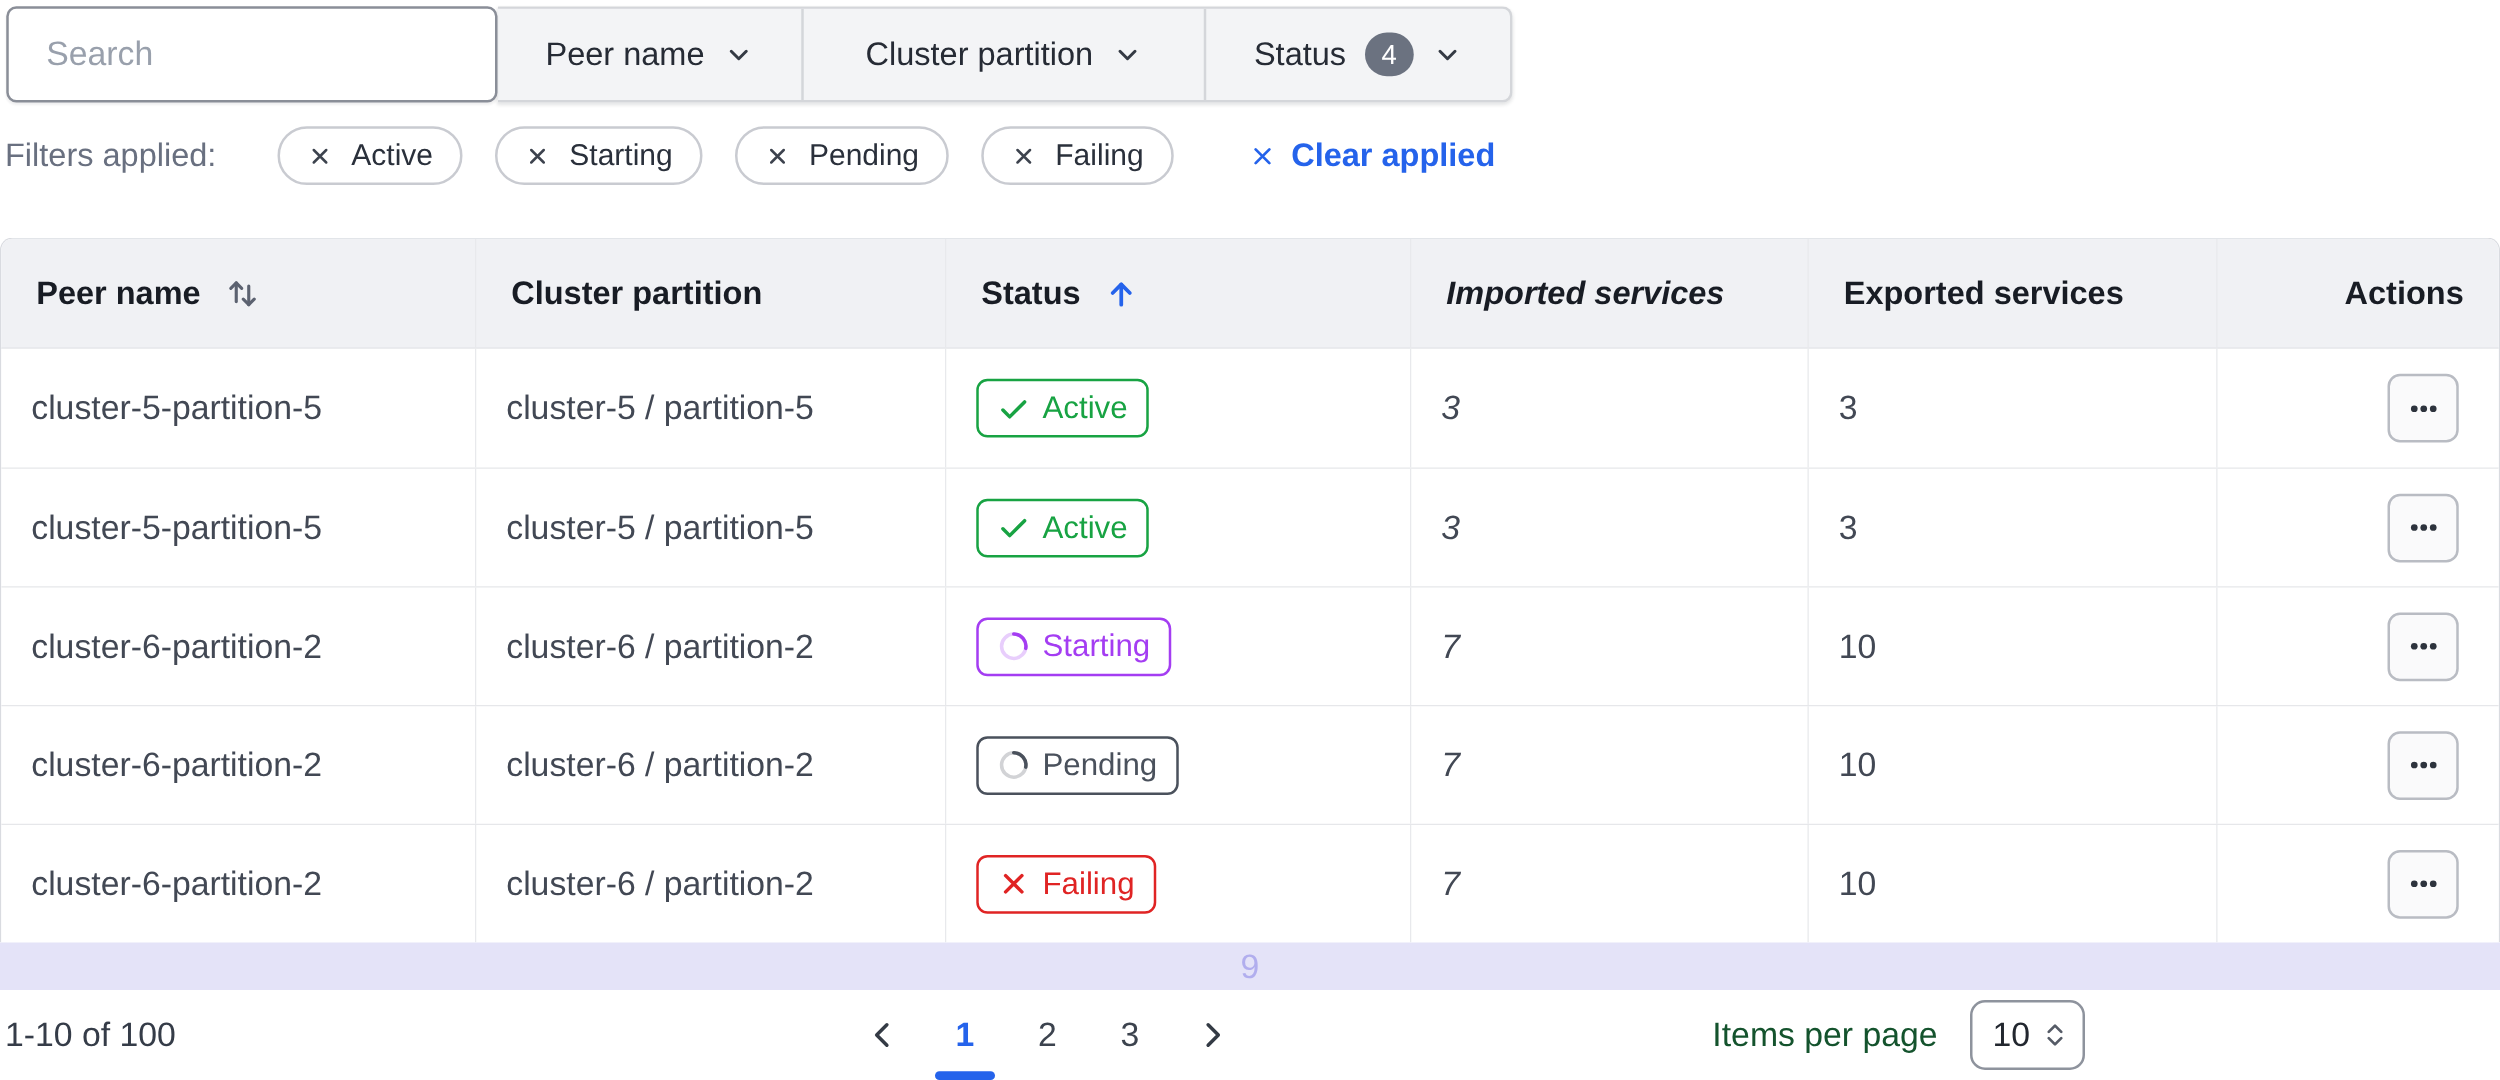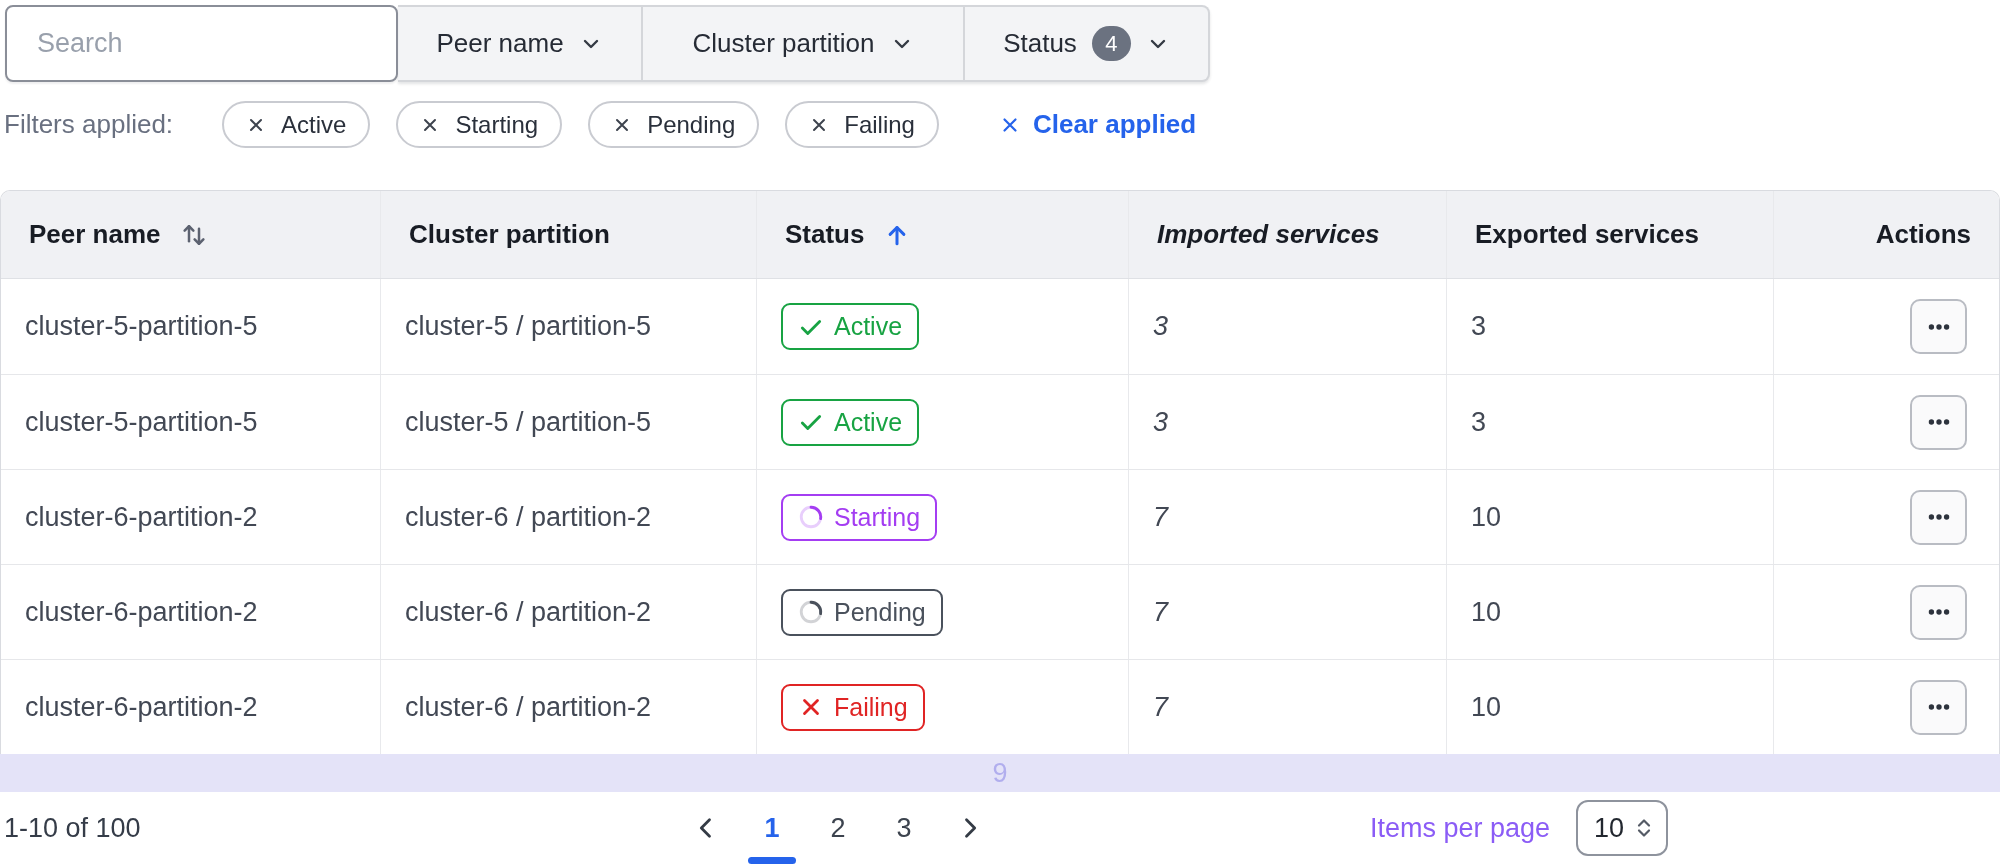--- a/index.html
+++ b/index.html
@@ -123,21 +123,21 @@
     font-size: 27px; color: #3c434e; background: none; border: none; font-family: inherit;
     cursor: pointer; position: relative;
   }
   .pg-chevron { color: #343b45; }
   .page-btn.current { color: var(--accent); font-weight: 600; }
   .page-btn.current::after {
     content: ""; position: absolute; left: 50%; transform: translateX(-50%);
     bottom: -13px; width: 48px; height: 7px; border-radius: 4px; background: var(--accent);
   }
   .per-page { position: absolute; right: 8px; top: 50%; transform: translateY(-50%); display: flex; align-items: center; gap: 26px; }
-  .per-page-label { font-size: 27px; color: #8b5cf6; }
+  .per-page-label { font-size: 27px; color: #14532d; }
   .per-page-select {
     width: 92px; height: 56px; border: 2px solid #8e939d; border-radius: 12px; background: #fff;
     display: flex; align-items: center; justify-content: space-between; padding: 0 10px 0 16px;
     font-size: 27px; color: #22272f; font-family: inherit; cursor: pointer;
   }
 </style>
 </head>
 <body>
 
 <div class="toolbar">

